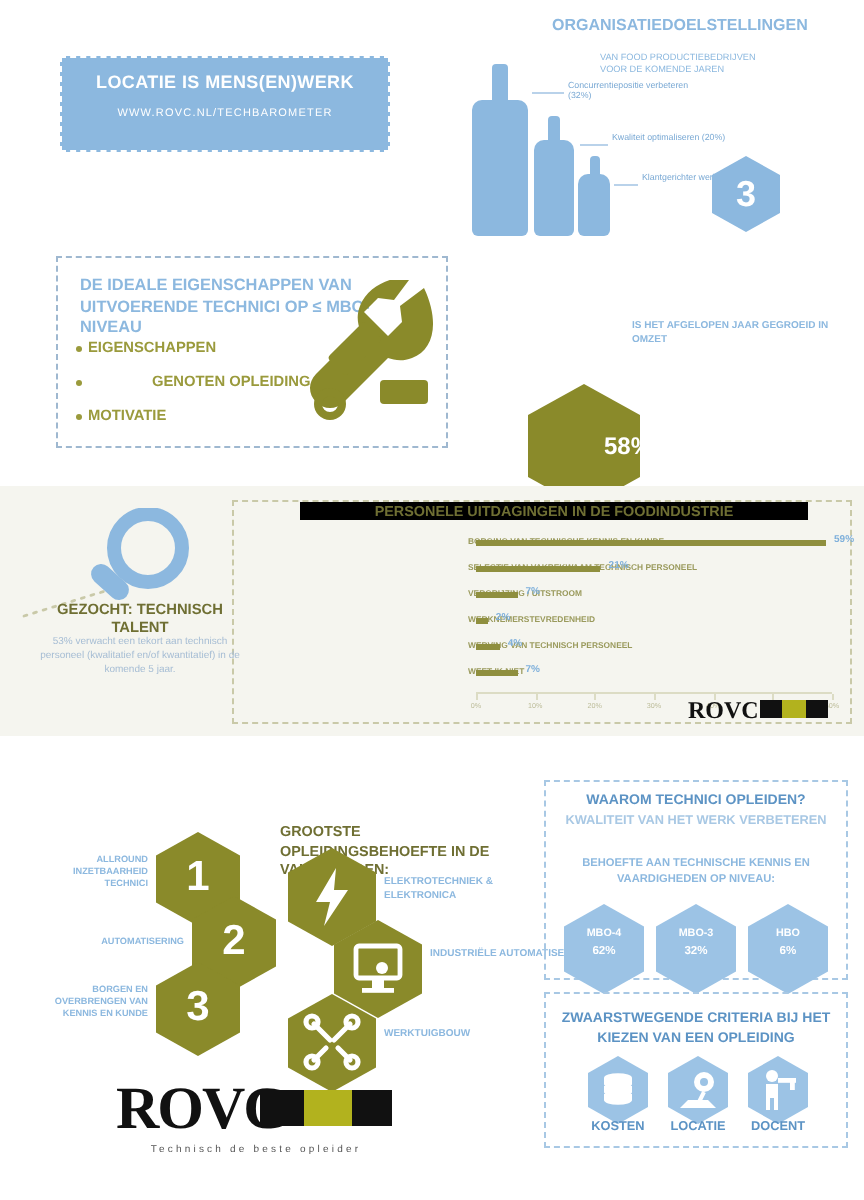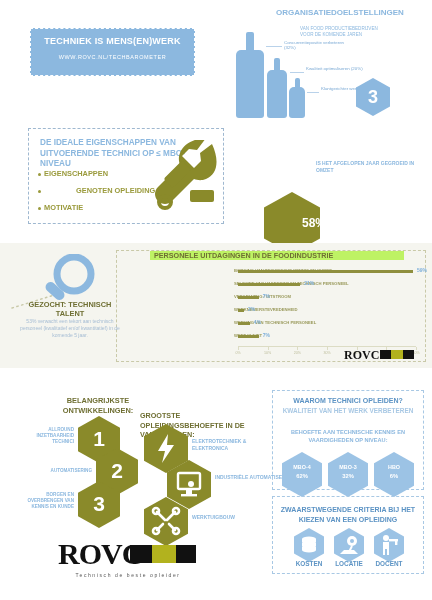--- a/index.html
+++ b/index.html
@@ -59,22 +59,22 @@
   #hex58{position:absolute;left:264px;top:192px;width:56px;height:62px;}
   #hex58 .t{position:absolute;left:16px;top:24px;width:68px;text-align:center;
     color:#fff;font-size:12px;font-weight:bold;}
   #txt58{position:absolute;left:328px;top:206px;width:104px;font-size:8px;
     color:#8cb8df;line-height:11px;font-weight:bold;}
 
   
   #chart-band{top:243px;height:125px;}
   #chart-dash{position:absolute;left:116px;top:250px;width:310px;height:112px;
     border:1px dashed #c9c9a8;box-sizing:border-box;background:#f5f5ef;}
-  #chart-title{position:absolute;left:150px;top:251px;width:246px;
-    font-size:7.2px;font-weight:bold;color:#6f6f33;background:#bef264;padding:0 4px;}
+  #chart-title{position:absolute;left:150px;top:251px;width:246px;text-align:center;
+    font-size:7.2px;font-weight:bold;color:#6f6f33;background:#000000;padding:0 4px;}
   #chart-area{position:absolute;left:120px;top:266px;width:300px;height:90px;}
   .bar-row{position:absolute;height:11px;left:0;width:300px;}
   .bar-lbl{position:absolute;right:186px;top:2px;width:0;white-space:nowrap;
     text-align:right;font-size:4.2px;color:#9a9a5c;font-weight:bold;}
   .bar-track{position:absolute;left:118px;top:4px;height:3px;}
   .bar-fill{height:3px;background:#8f8f3e;}
   .bar-val{position:absolute;top:1px;font-size:5px;color:#7fb0db;font-weight:bold;}
   .axis{position:absolute;left:118px;top:80px;width:178px;height:12px;
     border-top:1px solid #dcdcc4;}
   .tick{position:absolute;top:0;width:1px;height:3px;background:#dcdcc4;}
@@ -134,21 +134,21 @@
   #rovc-bot{position:absolute;left:58px;top:538px;width:140px;height:40px;}
   #rovc-bot-tag{position:absolute;left:58px;top:572px;width:140px;text-align:center;
     font-size:5px;letter-spacing:1.6px;color:#555;}
 </style>
 </head>
 <body>
 
 <div class="page">
 
   <div id="hdr-box">
-    <div id="hdr-title">TECHNIEK IS MENS(EN)WERK</div>
+    <div id="hdr-title">LOCATIE IS MENS(EN)WERK</div>
     <div id="hdr-url">WWW.ROVC.NL/TECHBAROMETER</div>
   </div>
 
   <div id="org-title">ORGANISATIEDOELSTELLINGEN</div>
   <div id="org-sub">VAN FOOD PRODUCTIEBEDRIJVEN VOOR DE KOMENDE JAREN</div>
 
   <div>
     <div class="bneck" style="left:246px;top:32px;width:8px;height:22px;"></div>
     <div class="bbody" style="left:236px;top:50px;width:28px;height:68px;"></div>
   </div>
@@ -287,21 +287,20 @@
   <div id="rovc-mid">
     <svg width="72" height="14" viewBox="0 0 72 14">
       <text x="0" y="11" font-family="Liberation Serif, serif" font-size="12" font-weight="bold" fill="#111">ROVC</text>
       <rect x="36" y="2" width="34" height="9" fill="#111"></rect>
       <rect x="47" y="2" width="12" height="9" fill="#b2b21e"></rect>
     </svg>
   </div>
 
   <div class="band white" id="bot-band"></div>
 
-  <div id="dev-title">BELANGRIJKSTE ONTWIKKELINGEN:</div>
 
   <div class="dev-hex" style="left:78px;top:416px;">
     <svg width="42" height="47" viewBox="0 0 42 47">
         <polygon points="21,0 42,11.75 42,35.25 21,47 0,35.25 0,11.75" fill="#8a8a2a"></polygon>
       </svg>
     <div class="n">1</div>
   </div>
   <div class="dev-lbl" style="left:14px;top:427px;">ALLROUND INZETBAARHEID TECHNICI</div>
 
   <div class="dev-hex" style="left:96px;top:448px;">

